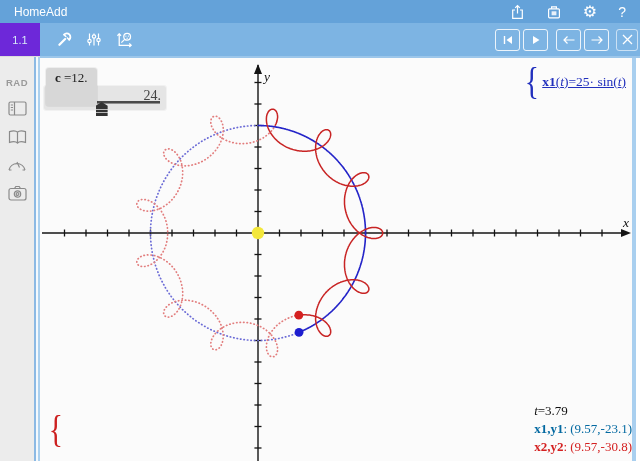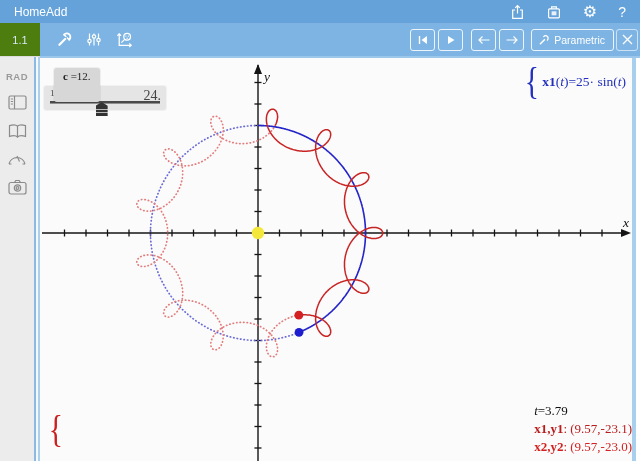--- a/index.html
+++ b/index.html
@@ -7,67 +7,67 @@
   .topbar{height:23px;background:#64a2d9;display:flex;align-items:center;position:relative;color:#fff;}
   .topbar-left{display:flex;padding-left:14px;font-size:12px;text-align:center;}
   .topbar-title{position:absolute;left:0;right:0;text-align:center;font-size:12px;font-weight:700;pointer-events:none;}
   .topbar-right{margin-left:auto;display:flex;align-items:center;gap:21px;padding-right:14px;}
   .tb-link{cursor:default;}
   .topbar-right svg{display:block;}
   .help-glyph{font-size:14px;color:#fff;font-weight:400;}
   .gear-glyph{font-size:16px;line-height:1;color:#fff;}
 
   .toolbar{height:33px;background:#7db4e3;display:flex;align-items:center;position:relative;}
-  .page-tab{width:40px;height:33px;background:#4d7c0f;color:#d9eaf8;font-size:11px;display:flex;align-items:center;justify-content:center;}
+  .page-tab{width:40px;height:33px;background:#6d28d9;color:#d9eaf8;font-size:11px;display:flex;align-items:center;justify-content:center;}
   .tool-icons{display:flex;align-items:center;gap:13px;margin-left:16px;}
   .tool-icons svg{display:block;}
   .toolbar-right{margin-left:auto;display:flex;align-items:center;padding-right:2px;}
   .tbtn{width:25px;height:22px;border:1px solid rgba(255,255,255,.85);border-radius:3px;display:flex;align-items:center;justify-content:center;background:transparent;box-sizing:border-box;}
   .tbtn+.tbtn{margin-left:3px;}
   .grp-gap{width:8px;}
   .param-btn{height:22px;border:1px solid rgba(255,255,255,.85);border-radius:3px;display:flex;align-items:center;gap:4px;padding:0 8px 0 6px;color:#fff;font-size:10.5px;box-sizing:border-box;margin-right:2px;}
   .close-btn{width:22px;height:22px;border:1px solid rgba(255,255,255,.6);border-radius:3px;display:flex;align-items:center;justify-content:center;box-sizing:border-box;}
 
   .main{display:flex;height:405px;}
   .sidebar{width:40px;background:linear-gradient(to right,#ececec 0 34px,#8bb9e4 34px 36px,#f4f9fd 36px 38px,#abd0ee 38px 40px);border-top:1px solid #dcdcdc;box-sizing:border-box;display:flex;flex-direction:column;align-items:flex-start;}
   .sb-inner{width:34px;display:flex;flex-direction:column;align-items:center;}
-  .rad-label{margin-top:14px;font-size:9.5px;font-weight:700;color:#9a9a9a;letter-spacing:.5px;}
+  .rad-label{margin-top:20px;font-size:9.5px;font-weight:700;color:#9a9a9a;letter-spacing:.5px;}
   .sb-icon{margin-top:13px;}
   .sb-icon svg{display:block;}
 
   .canvas{position:relative;width:600px;height:405px;background:#fbfbfb;}
   .canvas::after{content:'';position:absolute;inset:0;pointer-events:none;
      box-shadow:inset 0 2px 0 #9cc6ea, inset -4px 0 0 #ffffff, inset -8px 0 0 #a9cfef;}
   #plot{position:absolute;left:0;top:0;}
 
   .math{font-family:"Liberation Serif",serif;}
   .seg-b{font-weight:700;}
   .seg-i{font-style:italic;}
 
   .eq-block{position:absolute;display:flex;align-items:center;}
   .eq-brace{font-family:"Liberation Serif",serif;font-size:37px;font-weight:400;line-height:1;margin-right:1px;transform:scaleX(.8);}
-  .eq-lines{display:flex;flex-direction:column;}
+  .eq-lines{display:flex;flex-direction:column;text-decoration:underline;}
   .eq-line{font-size:13.5px;line-height:19px;white-space:pre;}
   .eq-blue{top:7px;right:14px;color:#2230bd;}
   .eq-red{left:7px;bottom:13px;color:#cc2020;}
 
   .readout{position:absolute;right:8px;bottom:5px;font-size:13px;line-height:18px;}
   .readout .r-t{color:#111;}
-  .readout .r-p1{color:#b91c1c;}
+  .readout .r-p1{color:#0369a1;}
   .readout .r-p2{color:#d42020;}
 
   .slider{position:absolute;left:2px;top:10px;width:130px;height:54px;}
   .slider-box{position:absolute;left:2px;top:20px;width:122px;height:24px;background:rgba(227,227,227,.93);border-radius:2px;box-shadow:0 0 0 1px rgba(0,0,0,.04);}
   .slider-min{position:absolute;left:6px;top:2px;font-size:9px;color:#444;}
   .slider-max{position:absolute;right:5px;top:2px;font-size:14px;color:#444;}
   .slider-track{position:absolute;left:6px;right:6px;top:15px;height:2px;background:#4a4a4a;border-bottom:1px solid #909090;}
   .slider-handle{position:absolute;left:54px;top:36px;width:12px;height:14px;
      background:linear-gradient(#333 0 50%,#b9b9b9 50% 58%,#333 58% 72%,#b9b9b9 72% 80%,#333 80%);
      clip-path:polygon(50% 0,100% 26%,100% 100%,0 100%,0 26%);}
-  .slider-chip{position:absolute;left:4px;top:2px;background:#d7d7d7;border-radius:3px;padding:2px 9px 20px 9px;font-size:11px;color:#222;box-shadow:0 0 0 1px rgba(0,0,0,.05);margin-left:8px;}
+  .slider-chip{position:absolute;left:4px;top:2px;background:#d7d7d7;border-radius:3px;padding:2px 9px 20px 9px;font-size:13px;color:#222;box-shadow:0 0 0 1px rgba(0,0,0,.05);}
 </style>
 </head>
 <body>
 
 <div class="topbar">
   <div class="topbar-left">
     <span class="tb-link">Home</span>
     <span class="tb-link">Add</span>
   </div>
   <div class="topbar-right">
@@ -136,27 +136,20 @@
       <svg width="14" height="10" viewBox="0 0 14 10" fill="none" stroke="#fff" stroke-width="1.2">
           <path d="M12.5 5 H2 M5.5 1.5 L2 5 L5.5 8.5"></path>
         </svg>
     </div>
     <div class="tbtn">
       <svg width="14" height="10" viewBox="0 0 14 10" fill="none" stroke="#fff" stroke-width="1.2">
           <path d="M1.5 5 H12 M8.5 1.5 L12 5 L8.5 8.5"></path>
         </svg>
     </div>
     <div class="grp-gap" style="width:7px;"></div>
-    <div class="param-btn">
-      <svg width="12" height="12" viewBox="0 0 16 16" fill="none" stroke="#fff" stroke-linecap="round">
-        <path d="M3.2 13 L8.6 7.6" stroke-width="2.1"></path>
-        <path d="M7.6 3.4 A3.4 3.4 0 1 1 12.4 8.2" stroke-width="1.7"></path>
-      </svg>
-      <span>Parametric</span>
-    </div>
     <div class="close-btn">
       <svg width="11" height="11" viewBox="0 0 11 11" stroke="#fff" stroke-width="1.3">
           <path d="M1 1 L10 10 M10 1 L1 10"></path>
         </svg>
     </div>
   </div>
 </div>
 
 <div class="main">
   <div class="sidebar">
@@ -271,16 +264,16 @@
 
     <div class="eq-block eq-red math">
       <span class="eq-brace">{</span>
       <span class="eq-lines">
       </span>
     </div>
 
     <div class="readout math">
       <div class="r-t"><span class="seg-i">t</span><span>=3.79</span></div>
       <div class="r-p1"><span class="seg-b">x1,y1</span><span>: (9.57,-23.1)</span></div>
-      <div class="r-p2"><span class="seg-b">x2,y2</span><span>: (9.57,-23.0)</span></div>
+      <div class="r-p2"><span class="seg-b">x2,y2</span><span>: (9.57,-30.8)</span></div>
     </div>
   </div>
 </div>
 
 </body></html>

